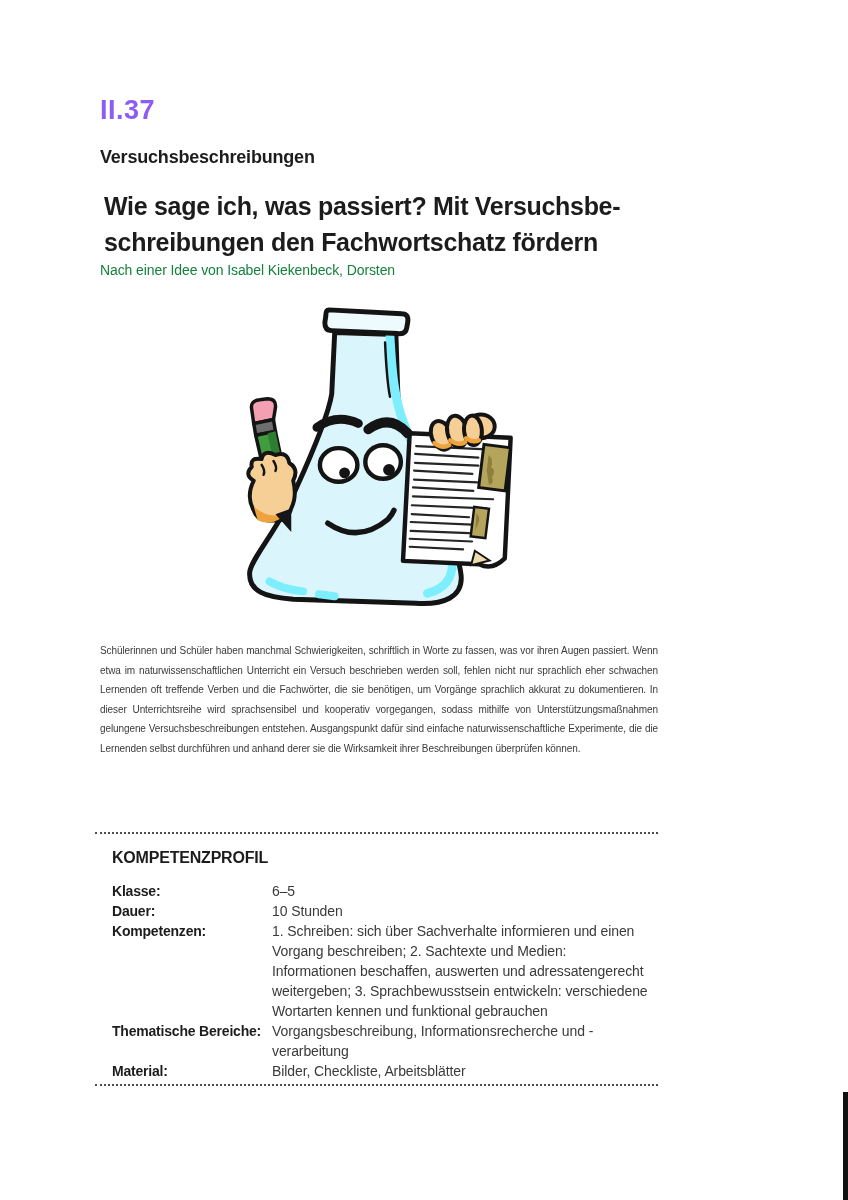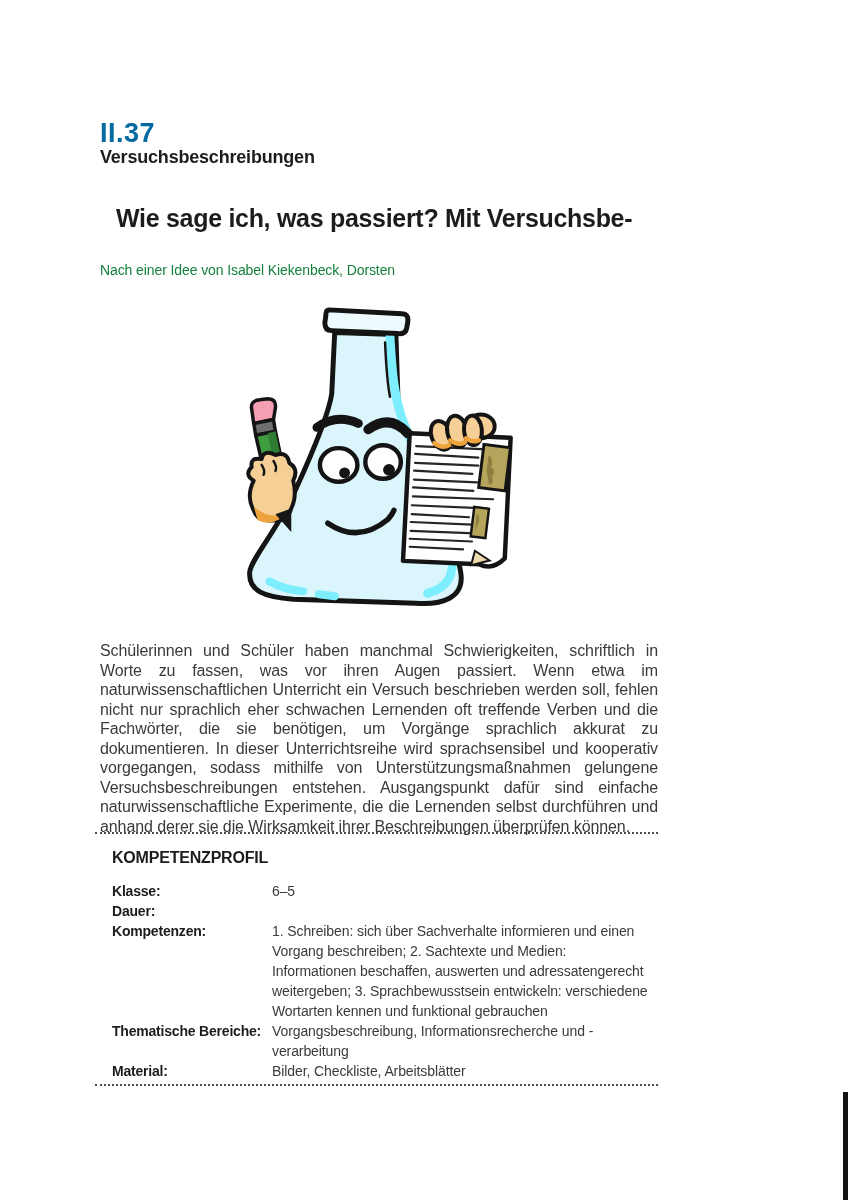--- a/index.html
+++ b/index.html
@@ -1,46 +1,47 @@
 <!DOCTYPE html>
 <html lang="de"><head>
 <meta charset="utf-8">
 <style>
   html,body{margin:0;padding:0;background:#ffffff;}
   body{font-family:"Liberation Sans",sans-serif;color:#1a1a1a;}
   .page{position:relative;width:848px;height:1200px;background:#ffffff;overflow:hidden;}
 
-  .section-number{position:absolute;left:100px;top:95px;font-size:27px;font-weight:bold;color:#0369a1;letter-spacing:.5px;margin-top:23px;}
+  .section-number{position:absolute;left:100px;top:95px;font-size:27px;font-weight:bold;color:#8b5cf6;letter-spacing:.5px;}
   .kicker{position:absolute;left:100px;top:147px;font-size:18px;font-weight:bold;color:#1c1c1c;letter-spacing:-.2px;}
-  .title{position:absolute;left:100px;top:184px;margin:16px;font-size:25px;font-weight:bold;color:#1c1c1c;line-height:36px;letter-spacing:-.3px;}
+  .title{position:absolute;left:100px;top:184px;margin:4px;font-size:25px;font-weight:bold;color:#1c1c1c;line-height:36px;letter-spacing:-.3px;}
   .title .title-line{display:block;white-space:nowrap;}
   .byline{position:absolute;left:100px;top:262px;font-size:14px;color:#15803d;letter-spacing:-.1px;}
 
   .illustration{position:absolute;left:232px;top:302px;width:316px;height:314px;}
 
-  .intro{position:absolute;left:100px;top:641px;width:558px;margin:0;font-size:16px;line-height:19.5px;color:#3a3a3a;text-align:justify;letter-spacing:-.1px;}
+  .intro{position:absolute;left:100px;top:641px;width:558px;margin:0;font-size:10px;line-height:19.5px;color:#3a3a3a;text-align:justify;letter-spacing:-.1px;}
 
   .profile-box{position:absolute;left:95px;top:832px;width:563px;height:254px;border-top:2px dotted #4d4d4d;border-bottom:2px dotted #4d4d4d;box-sizing:border-box;padding:15px 0 0 17px;}
   .profile-title{font-size:16px;font-weight:bold;color:#1c1c1c;margin-bottom:14px;letter-spacing:-.2px;}
   .profile-row{display:flex;align-items:flex-start;font-size:14px;line-height:20px;color:#3a3a3a;}
   .profile-label{flex:0 0 160px;font-weight:bold;color:#1c1c1c;letter-spacing:-.2px;}
   .profile-value{flex:1 1 auto;max-width:378px;letter-spacing:-.1px;}
 
   .edge-bar{position:absolute;right:0;top:1092px;width:5px;height:108px;background:#111111;}
 </style>
 </head>
 <body>
 
 <div class="page">
 
   <div class="section-number">II.37</div>
   <div class="kicker">Versuchsbeschreibungen</div>
 
   <h1 class="title">
     <span class="title-line">Wie sage ich, was passiert? Mit Versuchsbe-</span>
+    <span class="title-line">schreibungen den Fachwortschatz fördern</span>
   </h1>
 
   <div class="byline">Nach einer Idee von Isabel Kiekenbeck, Dorsten</div>
 
   <div class="illustration">
     <svg width="316" height="314" viewBox="0 0 320 316" xmlns="http://www.w3.org/2000/svg">
 
       <g>
         <path d="M104 30 L101 92 C98 112 84 146 64 190 C46 230 20 258 18 272 C16 292 34 298 62 300 L186 304 C214 306 234 298 232 276 C230 252 206 200 188 160 C176 134 170 112 168 94 L166 32 Z" fill="#dbf5fc" stroke="#141414" stroke-width="5" stroke-linejoin="round"></path>
         <path d="M160 34 C162 70 164 96 174 122 C188 156 214 210 222 252 C226 274 220 288 198 294" fill="none" stroke="#7deefd" stroke-width="9" stroke-linecap="round"></path>
@@ -121,20 +122,21 @@
   <div class="profile-box">
     <div class="profile-title">KOMPETENZPROFIL</div>
     <div class="profile-rows">
   <div class="profile-row">
     <div class="profile-label">Klasse:</div>
     <div class="profile-value">6–5</div>
   </div>
 
   <div class="profile-row">
     <div class="profile-label">Dauer:</div>
+    <div class="profile-value">10 Stunden</div>
   </div>
 
   <div class="profile-row">
     <div class="profile-label">Kompetenzen:</div>
     <div class="profile-value">1. Schreiben: sich über Sachverhalte informieren und einen Vorgang beschreiben; 2. Sachtexte und Medien: Informationen beschaffen, auswerten und adressatengerecht weitergeben; 3. Sprachbewusstsein entwickeln: verschiedene Wortarten kennen und funktional gebrauchen</div>
   </div>
 
   <div class="profile-row">
     <div class="profile-label">Thematische Bereiche:</div>
     <div class="profile-value">Vorgangsbeschreibung, Informationsrecherche und -verarbeitung</div>

